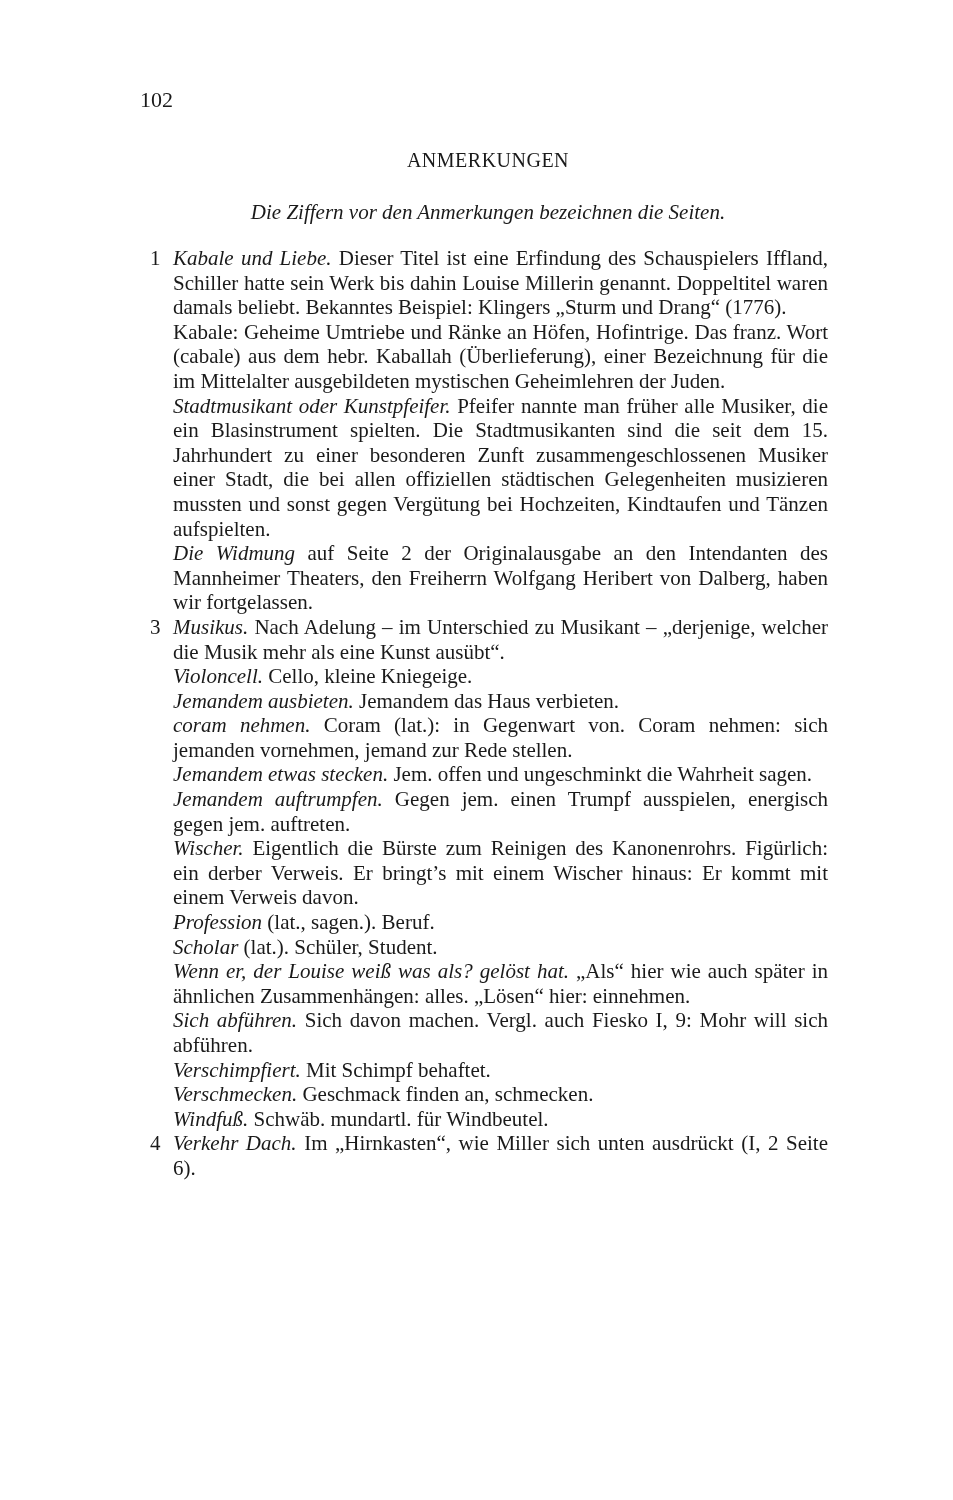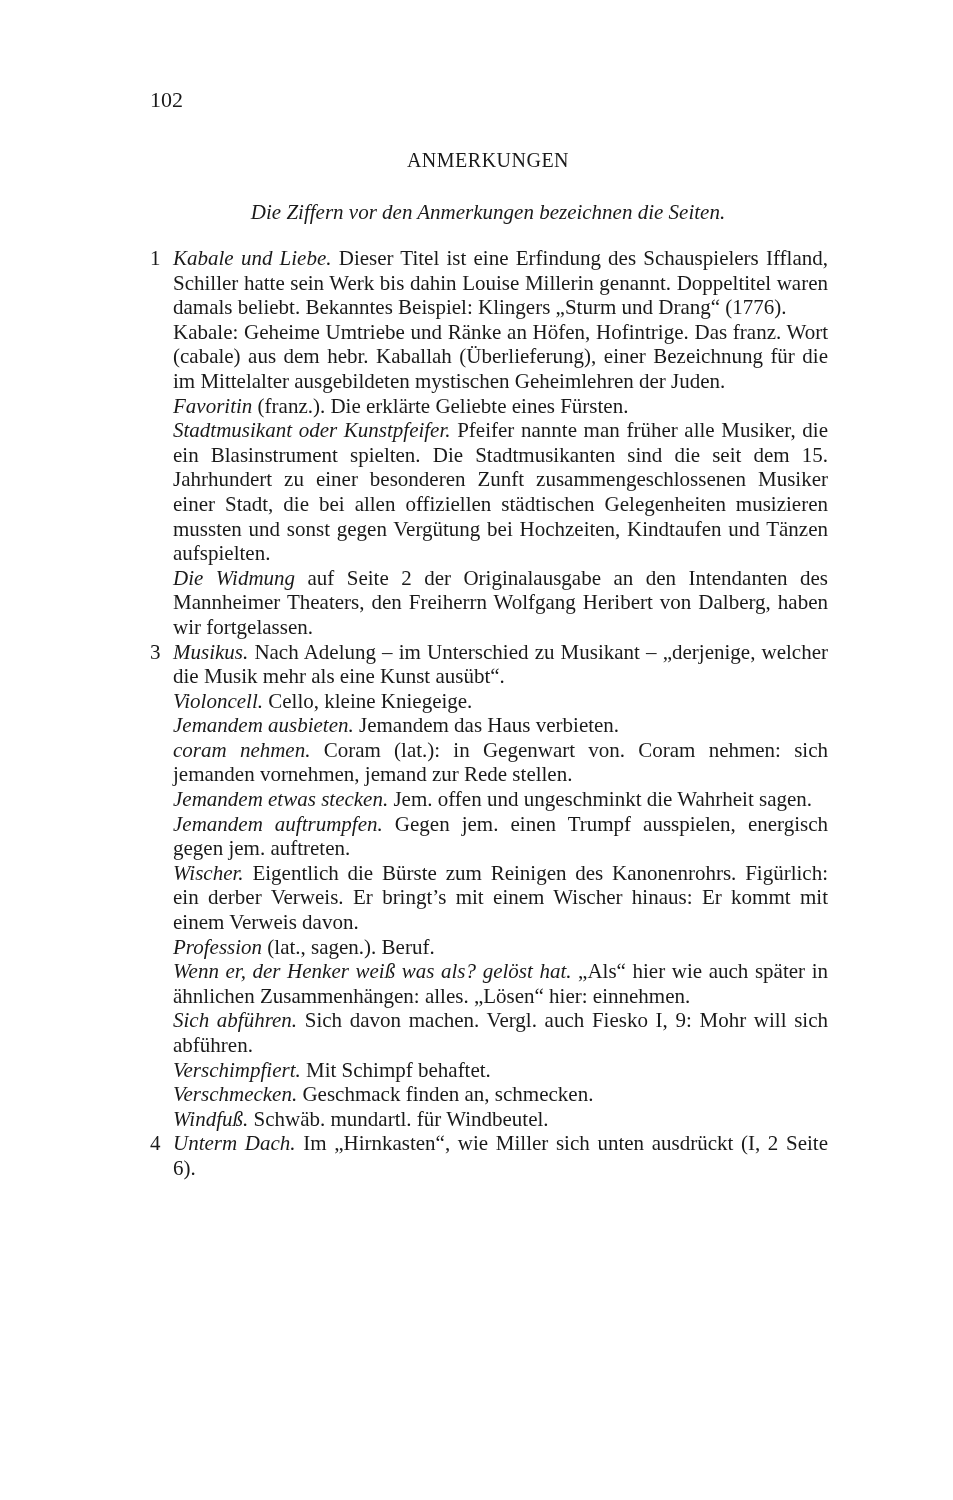--- a/index.html
+++ b/index.html
@@ -2,21 +2,21 @@
 <html><head>
 <meta charset="utf-8">
 <style>
   html, body { margin: 0; padding: 0; background: #ffffff; }
   body {
     width: 953px; height: 1500px; position: relative; overflow: hidden;
     font-family: "Liberation Serif", "DejaVu Serif", serif;
     color: #1a1a1a;
   }
   .page-number {
-    position: absolute; left: 150px; top: 86px;
+    position: absolute; left: 140px; top: 86px;
     font-size: 22px; line-height: 28px;
   }
   .heading {
     position: absolute; left: 0; width: 976px; top: 146px;
     text-align: center; font-size: 20px; letter-spacing: 0.5px; line-height: 28px;
   }
   .subheading {
     position: absolute; left: 0; width: 976px; top: 198px;
     text-align: center; font-size: 21px; font-style: italic; line-height: 28px;
   }
@@ -39,39 +39,39 @@
 <div class="page-number">102</div>
 <div class="heading">ANMERKUNGEN</div>
 <div class="subheading">Die Ziffern vor den Anmerkungen bezeichnen die Seiten.</div>
 
 <div class="notes">
 
   <div class="group">
     <span class="pg">1</span>
     <div class="entry"><span class="term">Kabale und Liebe.</span><span> Dieser Titel ist eine Erfindung des Schauspielers Iffland, Schiller hatte sein Werk bis dahin Louise Millerin genannt. Doppeltitel waren damals beliebt. Bekanntes Beispiel: Klingers „Sturm und Drang“ (1776).</span></div>
     <div class="entry"><span class="term"></span><span>Kabale: Geheime Umtriebe und Ränke an Höfen, Hofintrige. Das franz. Wort (cabale) aus dem hebr. Kaballah (Überlieferung), einer Bezeichnung für die im Mittelalter ausgebildeten mystischen Ge­heimlehren der Juden.</span></div>
-    <div class="entry"><span class="term">Favoritin</span><span> (franz.). Die erklärte Geliebte eines Fürsten.</span></div>
     <div class="entry"><span class="term">Stadtmusikant oder Kunstpfeifer.</span><span> Pfeifer nannte man früher alle Mu­siker, die ein Blasinstrument spielten. Die Stadtmusikanten sind die seit dem 15. Jahrhundert zu einer besonderen Zunft zusammenge­schlossenen Musiker einer Stadt, die bei allen offiziellen städtischen Gelegenheiten musizieren mussten und sonst gegen Vergütung bei Hochzeiten, Kindtaufen und Tänzen aufspielten.</span></div>
     <div class="entry"><span class="term">Die Widmung</span><span> auf Seite 2 der Originalausgabe an den Intendanten des Mannheimer Theaters, den Freiherrn Wolfgang Heribert von Dal­berg, haben wir fortgelassen.</span></div>
   </div>
 
   <div class="group">
     <span class="pg">3</span>
     <div class="entry"><span class="term">Musikus.</span><span> Nach Adelung – im Unterschied zu Musikant – „derjenige, welcher die Musik mehr als eine Kunst ausübt“.</span></div>
     <div class="entry"><span class="term">Violoncell.</span><span> Cello, kleine Kniegeige.</span></div>
     <div class="entry"><span class="term">Jemandem ausbieten.</span><span> Jemandem das Haus verbieten.</span></div>
     <div class="entry"><span class="term">coram nehmen.</span><span> Coram (lat.): in Gegenwart von. Coram nehmen: sich jemanden vornehmen, jemand zur Rede stellen.</span></div>
     <div class="entry"><span class="term">Jemandem etwas stecken.</span><span> Jem. offen und ungeschminkt die Wahrheit sagen.</span></div>
     <div class="entry"><span class="term">Jemandem auftrumpfen.</span><span> Gegen jem. einen Trumpf ausspielen, ener­gisch gegen jem. auftreten.</span></div>
     <div class="entry"><span class="term">Wischer.</span><span> Eigentlich die Bürste zum Reinigen des Kanonenrohrs. Fi­gürlich: ein derber Verweis. Er bringt’s mit einem Wischer hinaus: Er kommt mit einem Verweis davon.</span></div>
     <div class="entry"><span class="term">Profession</span><span> (lat., sagen.). Beruf.</span></div>
-    <div class="entry"><span class="term">Wenn er, der Henker weiß was als? gelöst hat.</span><span> „Als“ hier wie auch spä­ter in ähnlichen Zusammenhängen: alles. „Lösen“ hier: einnehmen.</span></div>
+    <div class="entry"><span class="term">Scholar</span><span> (lat.). Schüler, Student.</span></div>
+    <div class="entry"><span class="term">Wenn er, der Louise weiß was als? gelöst hat.</span><span> „Als“ hier wie auch spä­ter in ähnlichen Zusammenhängen: alles. „Lösen“ hier: einnehmen.</span></div>
     <div class="entry"><span class="term">Sich abführen.</span><span> Sich davon machen. Vergl. auch Fiesko I, 9: Mohr will sich abführen.</span></div>
     <div class="entry"><span class="term">Verschimpfiert.</span><span> Mit Schimpf behaftet.</span></div>
     <div class="entry"><span class="term">Verschmecken.</span><span> Geschmack finden an, schmecken.</span></div>
     <div class="entry"><span class="term">Windfuß.</span><span> Schwäb. mundartl. für Windbeutel.</span></div>
   </div>
 
   <div class="group">
     <span class="pg">4</span>
-    <div class="entry"><span class="term">Unterm Dach.</span><span> Im „Hirnkasten“, wie Miller sich unten ausdrückt (I, 2 Seite 6).</span></div>
+    <div class="entry"><span class="term">Verkehr Dach.</span><span> Im „Hirnkasten“, wie Miller sich unten ausdrückt (I, 2 Seite 6).</span></div>
   </div>
 </div>
 
 </body></html>

